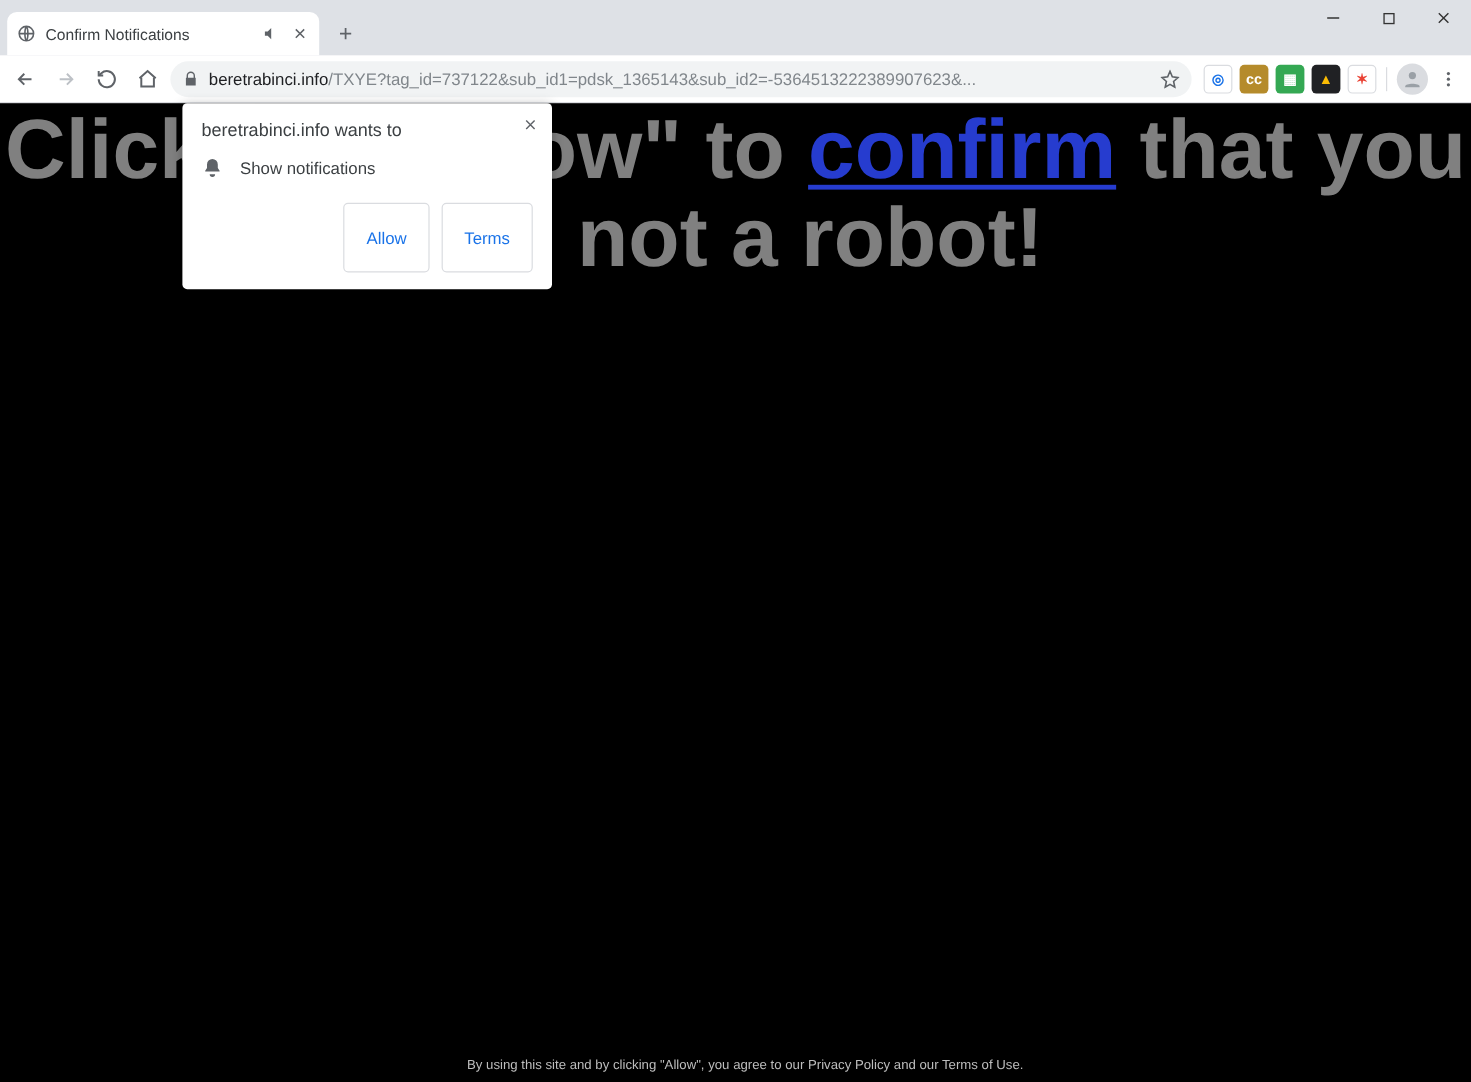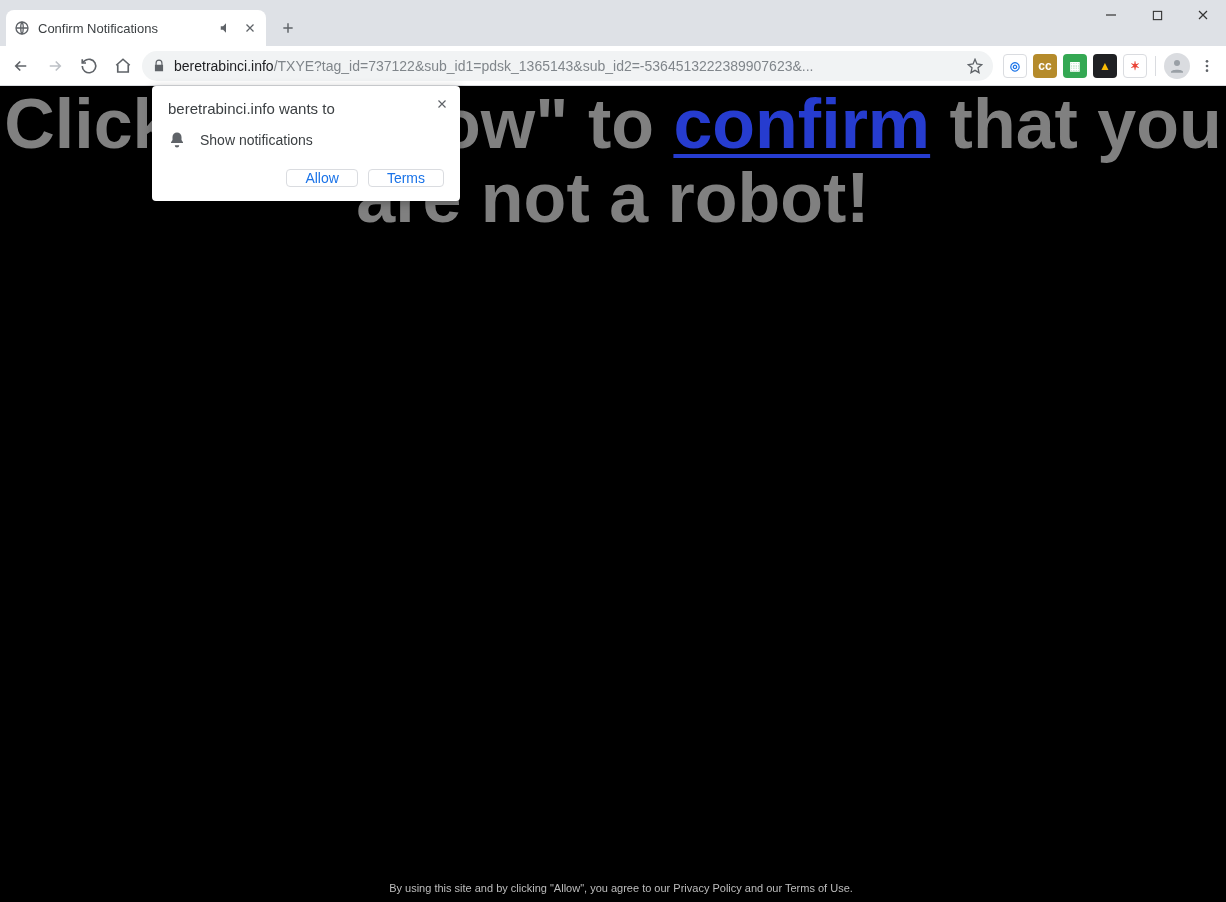--- a/index.html
+++ b/index.html
@@ -40,21 +40,21 @@
 
   .footer { position:absolute; bottom:8px; left:16px; right:0; text-align:center; font-size:11px; color:#bdbdbd; }
 
   
   .perm-bubble { position:absolute; left:152px; top:86px; width:308px; background:#fff; border-radius:4px; box-shadow: 0 2px 10px rgba(0,0,0,0.3); padding:14px 16px 14px 16px; font-size:14px; color:#3c4043; }
   .perm-bubble .close { position:absolute; right:8px; top:8px; width:20px; height:20px; display:flex; align-items:center; justify-content:center; color:#5f6368; }
   .perm-title { font-size:15px; color:#3c4043; margin-bottom:14px; }
   .perm-row { display:flex; align-items:center; gap:14px; }
   .perm-row .bell { color:#5f6368; }
   .perm-actions { display:flex; justify-content:flex-end; gap:10px; margin-top:20px; }
-  .perm-btn { border:1px solid #dadce0; background:#fff; color:#1a73e8; font-size:14px; padding:0 18px; border-radius:4px; font-weight:500; }
+  .perm-btn { border:1px solid #dadce0; background:#fff; color:#1a73e8; font-size:14px; padding:20px 18px; border-radius:4px; font-weight:500; }
 
   svg { display:block; }
 </style>
 </head>
 <body>
 
 <div class="titlebar">
   <div class="tab">
     <span class="favicon">
       <svg width="16" height="16" viewBox="0 0 24 24" fill="none" stroke="currentColor" stroke-width="2">

